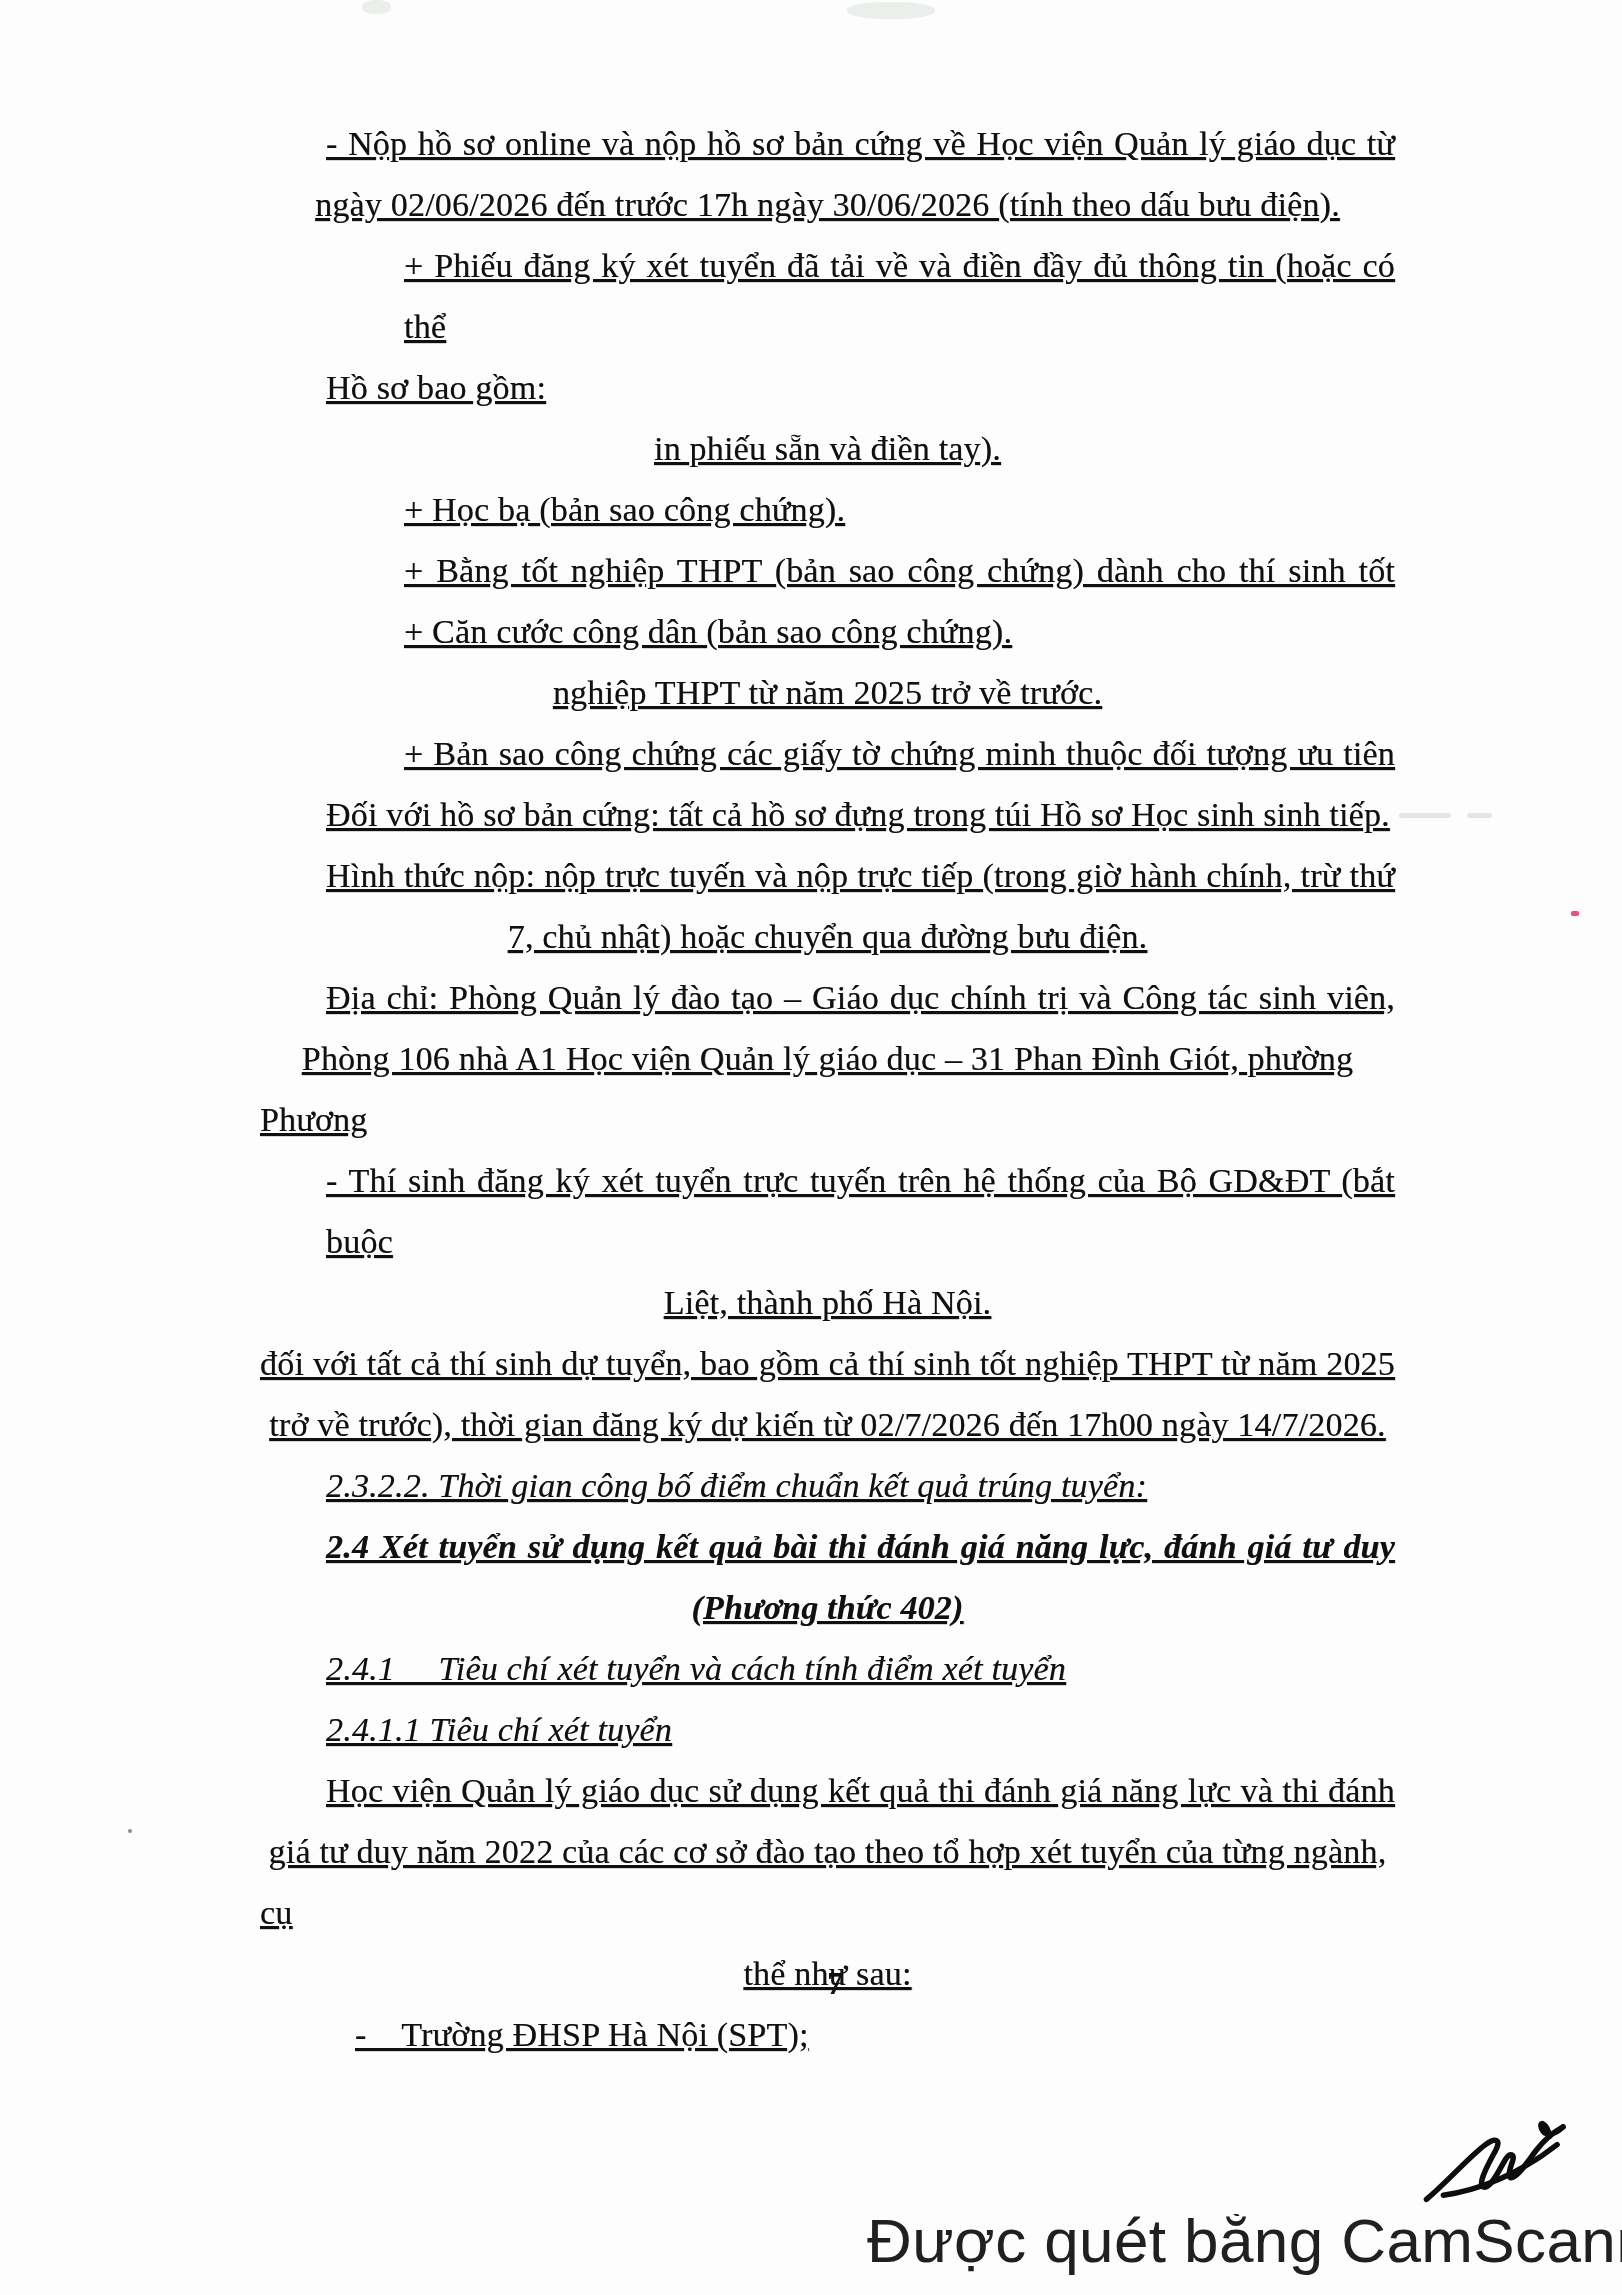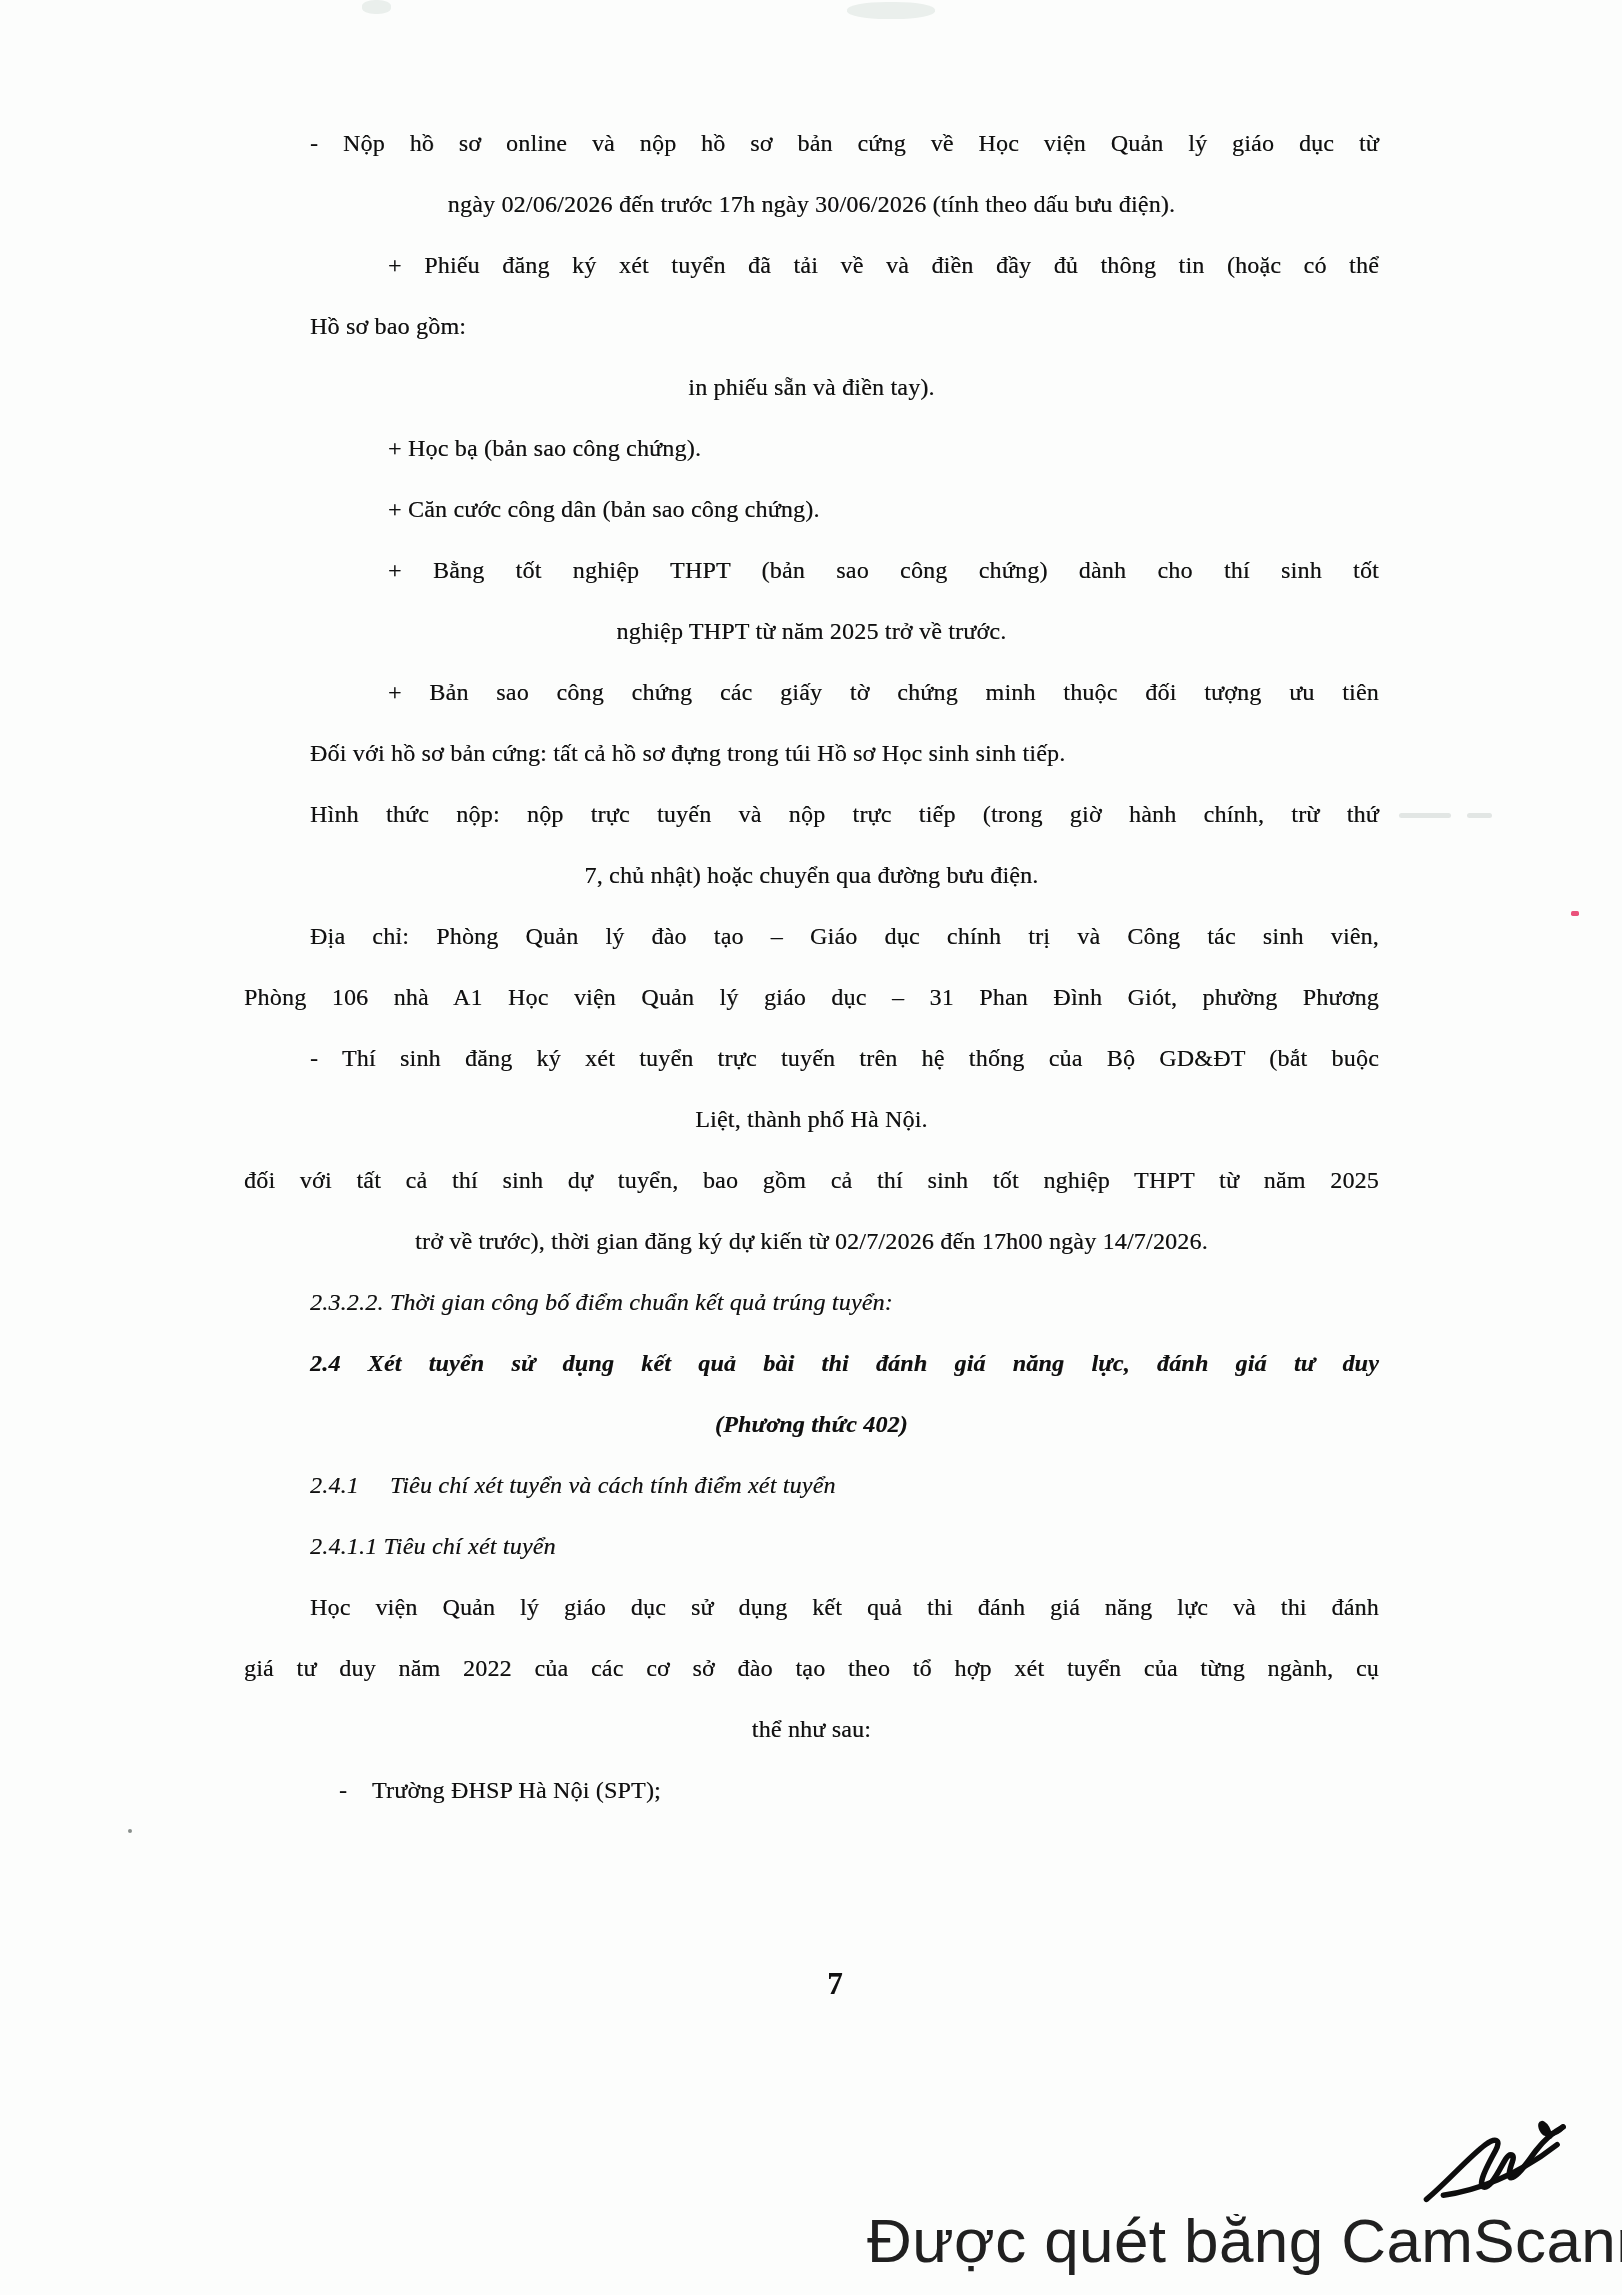--- a/index.html
+++ b/index.html
@@ -9,24 +9,25 @@
     font-family:"Liberation Serif","DejaVu Serif",serif;
     position:relative;overflow:hidden;
   }
   .page{
     position:absolute;left:0;top:0;width:1622px;height:2295px;
     background:var(--paper,#fcfdfc);
     overflow:hidden;
   }
   
   .text-column{
-    position:absolute;left:244px;top:113px;width:1135px;
-    font-size:24px;line-height:61px;color:var(--ink,#101010);
+    position:absolute;left:260px;top:113px;width:1135px;
+    font-size:34px;line-height:61px;color:var(--ink,#101010);
     text-shadow:0.3px 0.3px 0.6px rgba(15,15,15,0.55);
     letter-spacing:0.2px;
+    text-decoration:underline;
   }
   .line{min-height:61px;white-space:normal;}
   .line.j{text-align:justify;text-align-last:justify;}
   .line.ind1{padding-left:66px;}
   .line.ind2{padding-left:144px;}
   .line.p2{padding-left:50px;}
   .line.dash{padding-left:95px;}
   .line.cont{padding-left:0;text-align:center;}
   .line.italic{font-style:italic;}
   .line.bold-italic{font-style:italic;font-weight:bold;}
@@ -71,22 +72,22 @@
   <div class="smudge a"></div>
   <div class="smudge b"></div>
 
   <div class="text-column">
       <div class="line ind1 j">- Nộp hồ sơ online và nộp hồ sơ bản cứng về Học viện Quản lý giáo dục từ</div>
       <div class="line cont">ngày 02/06/2026 đến trước 17h ngày 30/06/2026 (tính theo dấu bưu điện).</div>
       <div class="line ind2 j">+ Phiếu đăng ký xét tuyển đã tải về và điền đầy đủ thông tin (hoặc có thể</div>
       <div class="line ind1">Hồ sơ bao gồm:</div>
       <div class="line cont">in phiếu sẵn và điền tay).</div>
       <div class="line ind2">+ Học bạ (bản sao công chứng).</div>
+      <div class="line ind2 j">+ Bằng tốt nghiệp THPT (bản sao công chứng) dành cho thí sinh tốt</div>
       <div class="line ind2">+ Căn cước công dân (bản sao công chứng).</div>
-      <div class="line ind2 j">+ Bằng tốt nghiệp THPT (bản sao công chứng) dành cho thí sinh tốt</div>
       <div class="line cont">nghiệp THPT từ năm 2025 trở về trước.</div>
       <div class="line ind2 j">+ Bản sao công chứng các giấy tờ chứng minh thuộc đối tượng ưu tiên</div>
       <div class="line ind1">Đối với hồ sơ bản cứng: tất cả hồ sơ đựng trong túi Hồ sơ Học sinh sinh tiếp.</div>
       <div class="line ind1 j">Hình thức nộp: nộp trực tuyến và nộp trực tiếp (trong giờ hành chính, trừ thứ</div>
       <div class="line cont">7, chủ nhật) hoặc chuyển qua đường bưu điện.</div>
       <div class="line ind1 j">Địa chỉ: Phòng Quản lý đào tạo – Giáo dục chính trị và Công tác sinh viên,</div>
       <div class="line cont j">Phòng 106 nhà A1 Học viện Quản lý giáo dục – 31 Phan Đình Giót, phường Phương</div>
       <div class="line ind1 j">- Thí sinh đăng ký xét tuyển trực tuyến trên hệ thống của Bộ GD&amp;ĐT (bắt buộc</div>
       <div class="line cont">Liệt, thành phố Hà Nội.</div>
       <div class="line cont j">đối với tất cả thí sinh dự tuyển, bao gồm cả thí sinh tốt nghiệp THPT từ năm 2025</div>

